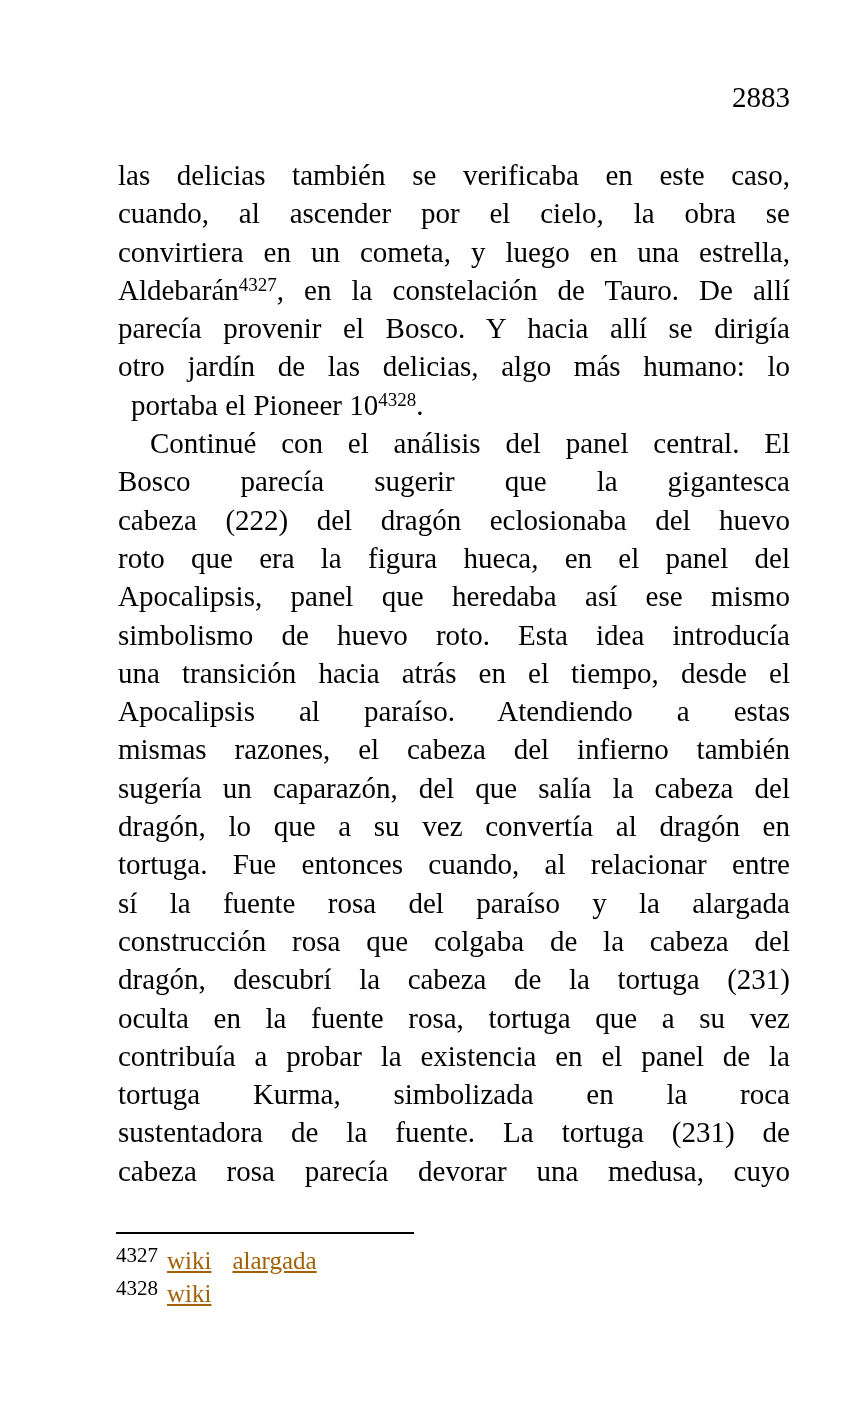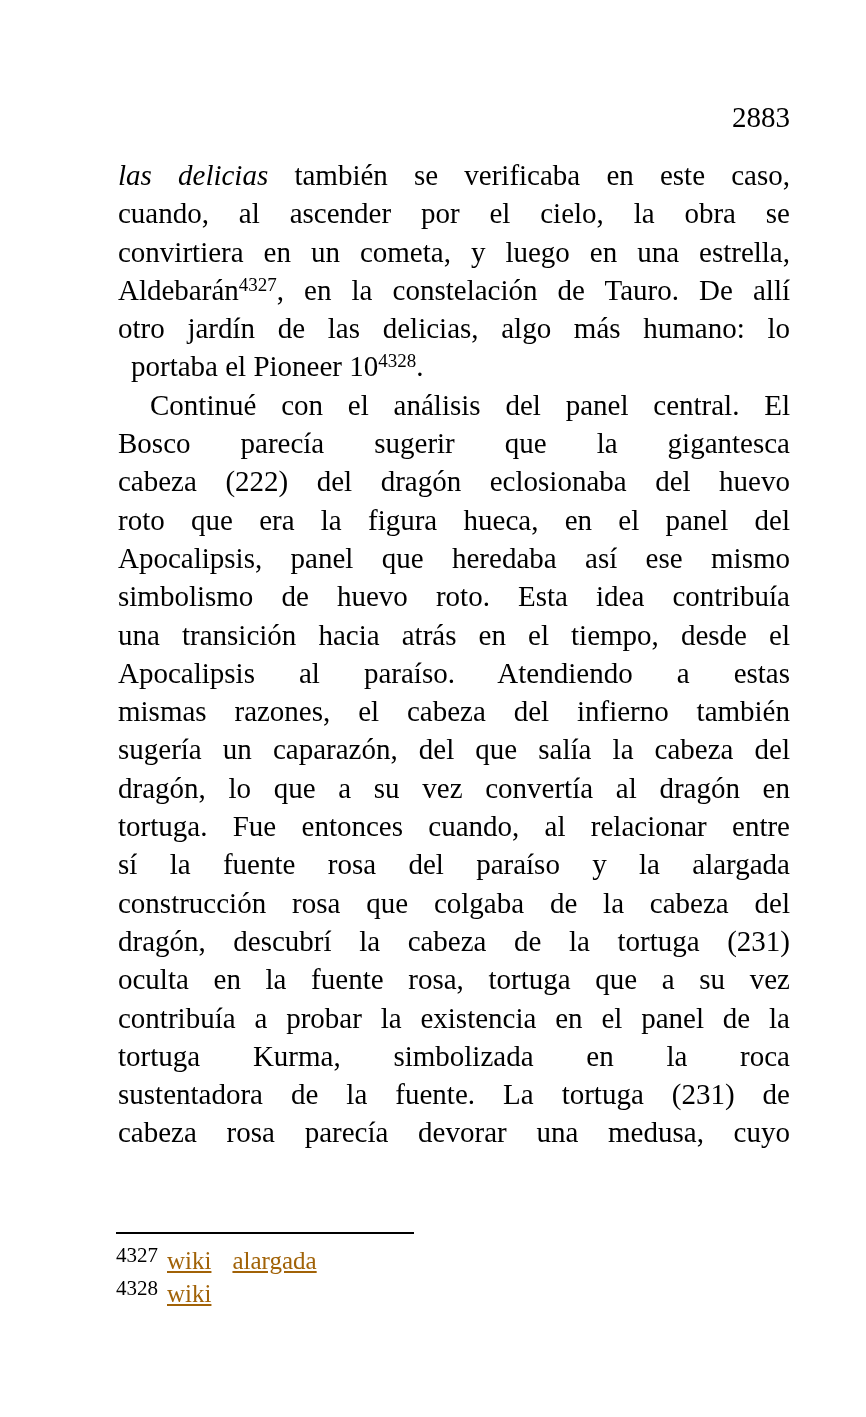--- a/index.html
+++ b/index.html
@@ -13,38 +13,37 @@
     overflow: hidden;
     margin: 0 auto;
   }
   .page-number {
     position: absolute;
     top: 80px;
     right: 76px;
     font-size: 29px;
     line-height: 34px;
     color: #000000;
-    margin-top: 20px;
   }
   .page-body {
     position: absolute;
     top: 156px;
     left: 118px;
     width: 672px;
     font-size: 29px;
     line-height: 38.3px;
   }
   .line {
     text-align: justify;
     text-align-last: justify;
     white-space: normal;
   }
   .line.last { text-align-last: left; margin-left: 13px; }
   .line.indent { text-indent: 32px; }
-  .italic { font-style: italic; }
+  .italic { }
   sup.fn-ref {
     font-size: 19px;
     line-height: 0;
     vertical-align: 9px;
   }
   .footnotes {
     position: absolute;
     left: 116px;
     top: 1232px;
     width: 672px;
@@ -79,28 +78,29 @@
 
 <div class="page">
 
   <div class="page-number">2883</div>
 
   <div class="page-body">
       <div class="line"><span class="italic">las delicias</span><span> también se verificaba en este caso,</span></div>
       <div class="line"><span>cuando, al ascender por el cielo, la obra se</span></div>
       <div class="line"><span>convirtiera en un cometa, y luego en una estrella,</span></div>
       <div class="line"><span>Aldebarán</span><sup class="fn-ref">4327</sup><span>, en la constelación de Tauro. De allí</span></div>
+      <div class="line"><span>parecía provenir el Bosco. Y hacia allí se dirigía</span></div>
       <div class="line"><span>otro jardín de las delicias, algo más humano: lo</span></div>
       <div class="line last"><span>portaba el Pioneer 10</span><sup class="fn-ref">4328</sup><span>.</span></div>
       <div class="line indent"><span>Continué con el análisis del panel central. El</span></div>
       <div class="line"><span>Bosco parecía sugerir que la gigantesca</span></div>
       <div class="line"><span>cabeza&nbsp;(222) del dragón eclosionaba del huevo</span></div>
       <div class="line"><span>roto que era la figura hueca, en el panel del</span></div>
       <div class="line"><span>Apocalipsis, panel que heredaba así ese mismo</span></div>
-      <div class="line"><span>simbolismo de huevo roto. Esta idea contribuía</span></div>
+      <div class="line"><span>simbolismo de huevo roto. Esta idea introducía</span></div>
       <div class="line"><span>una transición hacia atrás en el tiempo, desde el</span></div>
       <div class="line"><span>Apocalipsis al paraíso. Atendiendo a estas</span></div>
       <div class="line"><span>mismas razones, el cabeza del infierno también</span></div>
       <div class="line"><span>sugería un caparazón, del que salía la cabeza del</span></div>
       <div class="line"><span>dragón, lo que a su vez convertía al dragón en</span></div>
       <div class="line"><span>tortuga. Fue entonces cuando, al relacionar entre</span></div>
       <div class="line"><span>sí la fuente rosa del paraíso y la alargada</span></div>
       <div class="line"><span>construcción rosa que colgaba de la cabeza del</span></div>
       <div class="line"><span>dragón, descubrí la cabeza de la tortuga&nbsp;(231)</span></div>
       <div class="line"><span>oculta en la fuente rosa, tortuga que a su vez</span></div>

